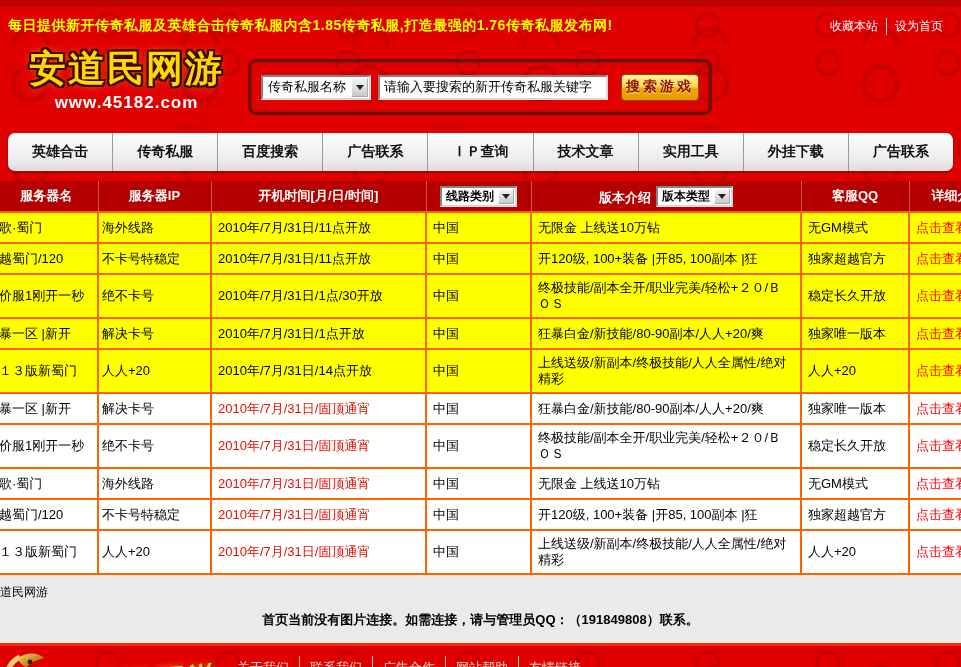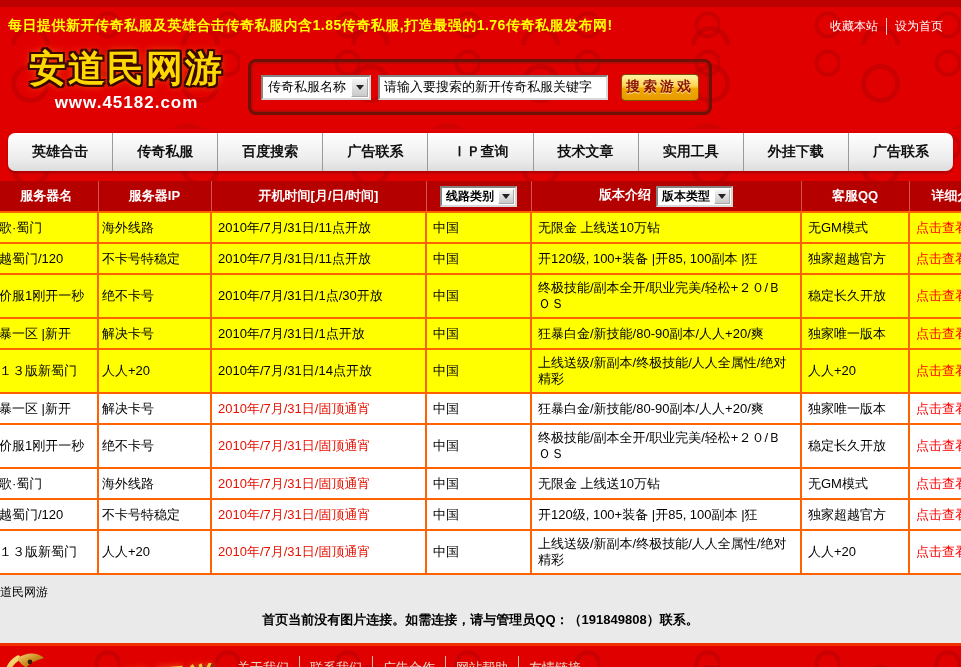--- a/index.html
+++ b/index.html
@@ -56,21 +56,21 @@
   #nav-wrap { padding:4px 8px 10px 8px; }
   #nav { height:38px; background:linear-gradient(#ffffff,#ececec 70%,#dcdcdc); border-radius:7px; box-shadow:0 2px 3px rgba(80,0,0,.4); display:flex; align-items:stretch; }
   #nav .item { flex:1; display:flex; align-items:center; justify-content:center; font-size:14px; font-weight:bold; color:#111; cursor:pointer; border-right:1px solid #9a9a9a; white-space:nowrap; }
   #nav .item:last-child { border-right:none; }
 
   
   #table-clip { width:961px; overflow:hidden; }
   table { width:1005px; border-collapse:collapse; table-layout:fixed; margin-left:-6px; }
   col.c1{width:103px;} col.c2{width:113px;} col.c3{width:215px;} col.c4{width:105px;} col.c5{width:270px;} col.c6{width:108px;} col.c7{width:97px;}
   th { background:#b50000; color:#fff; font-size:13px; font-weight:bold; height:26px; border-right:1px solid #d85454; white-space:nowrap; }
-  th .hdr-flex { display:flex; align-items:flex-start; justify-content:center; gap:5px; }
+  th .hdr-flex { display:flex; align-items:flex-end; justify-content:center; gap:5px; }
   th .win-select { height:21px; border-width:2px; }
   th .win-select .txt { font-size:12px; padding:0 4px; }
   th .win-select .arrow-btn { height:15px; width:16px; }
   td { border:2px solid #ff6200; background:#fff; font-size:13px; color:#000; padding:5px 6px; line-height:16px; vertical-align:middle; }
   tr.hl td { background:#ffff00; }
   td.c-name, td.c-ip { padding-left:3px; white-space:nowrap; overflow:hidden; }
   td.c-time { color:#e81000; white-space:nowrap;margin-top:9px; }
   tr.hl td.c-time { color:#000; }
   td.c-detail { color:#ff0000; cursor:pointer; white-space:nowrap; }
   tr { height:31px; }

